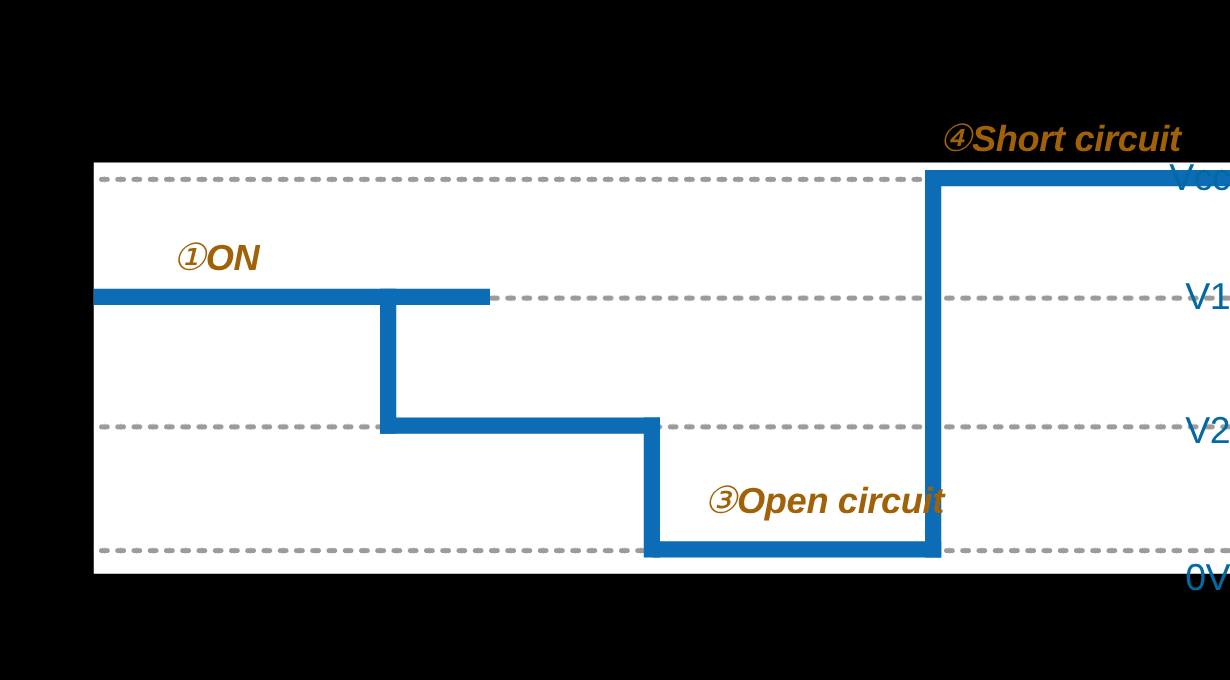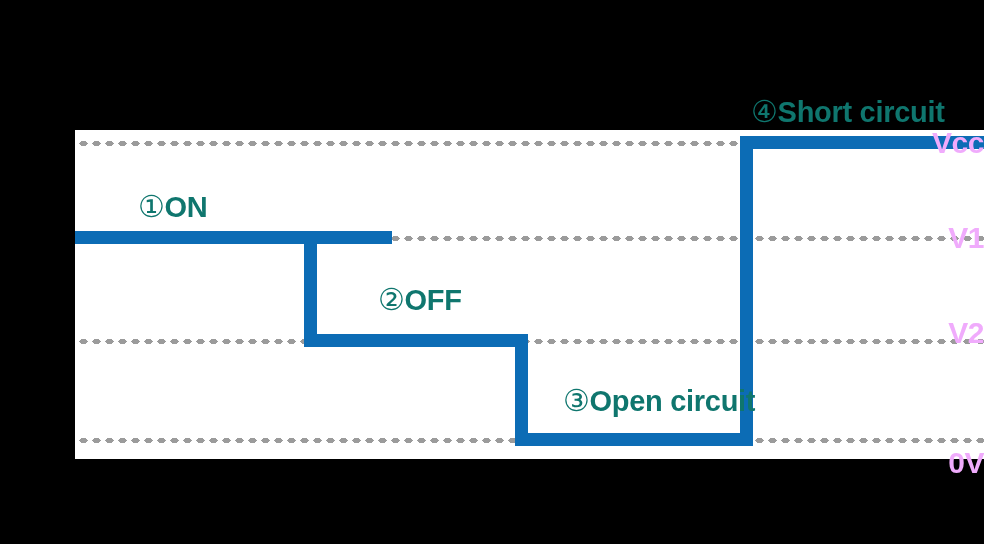--- a/index.html
+++ b/index.html
@@ -25,22 +25,22 @@
     width: 909px;
     height: 329px;
     background: #ffffff;
   }
   
   .axis-label {
     position: absolute;
     right: 0;
     width: 66px;
     text-align: right;
-    color: #f0abfc;
-    font-weight: bold;
+    color: #0369a1;
+    font-weight: normal;
     font-size: 30px;
     line-height: 1;
     letter-spacing: -0.5px;
   }
   
   .ref-line {
     position: absolute;
     left: 0;
     width: 909px;
     height: 7px;
@@ -50,26 +50,27 @@
     background-position: 2px center;
   }
   
   .seg {
     position: absolute;
     background: #0c6cb5;
   }
   
   .annot {
     position: absolute;
-    color: #0f766e;
+    color: #a16207;
     font-weight: bold;
     font-size: 29px;
     line-height: 1;
     white-space: nowrap;
     letter-spacing: -0.3px;
+    font-style: italic;
   }
   .annot .circled {
     font-weight: normal;
     font-size: 30px;
   }
 </style>
 </head>
 <body>
 
 <div id="stage">
@@ -87,32 +88,29 @@
     <div class="seg" style="left:672px; top:6px;   width:237px; height:13px;"></div>
 
     <div class="seg" style="left:229px; top:101px; width:13px; height:116px;"></div>
     <div class="seg" style="left:440px; top:204px; width:13px; height:112px;"></div>
     <div class="seg" style="left:665px; top:6px;   width:13px; height:310px;"></div>
 
     <div class="annot" style="left:63px; top:62px;">
       <span class="circled">①</span><span>ON</span>
     </div>
 
-    <div class="annot" style="left:303px; top:155px;">
-      <span class="circled">②</span><span>OFF</span>
-    </div>
 
     <div class="annot" style="left:488px; top:256px;">
       <span class="circled">③</span><span>Open circuit</span>
     </div>
 
   </div>
 
   <div class="annot" style="left:751px; top:97px;">
     <span class="circled">④</span><span>Short circuit</span>
   </div>
 
   <div class="axis-label" style="top:128px;">Vcc</div>
   <div class="axis-label" style="top:223px;">V1</div>
-  <div class="axis-label" style="top:318px;">V2</div>
+  <div class="axis-label" style="top:330px;">V2</div>
   <div class="axis-label" style="top:448px;">0V</div>
 
 </div>
 
 </body></html>

